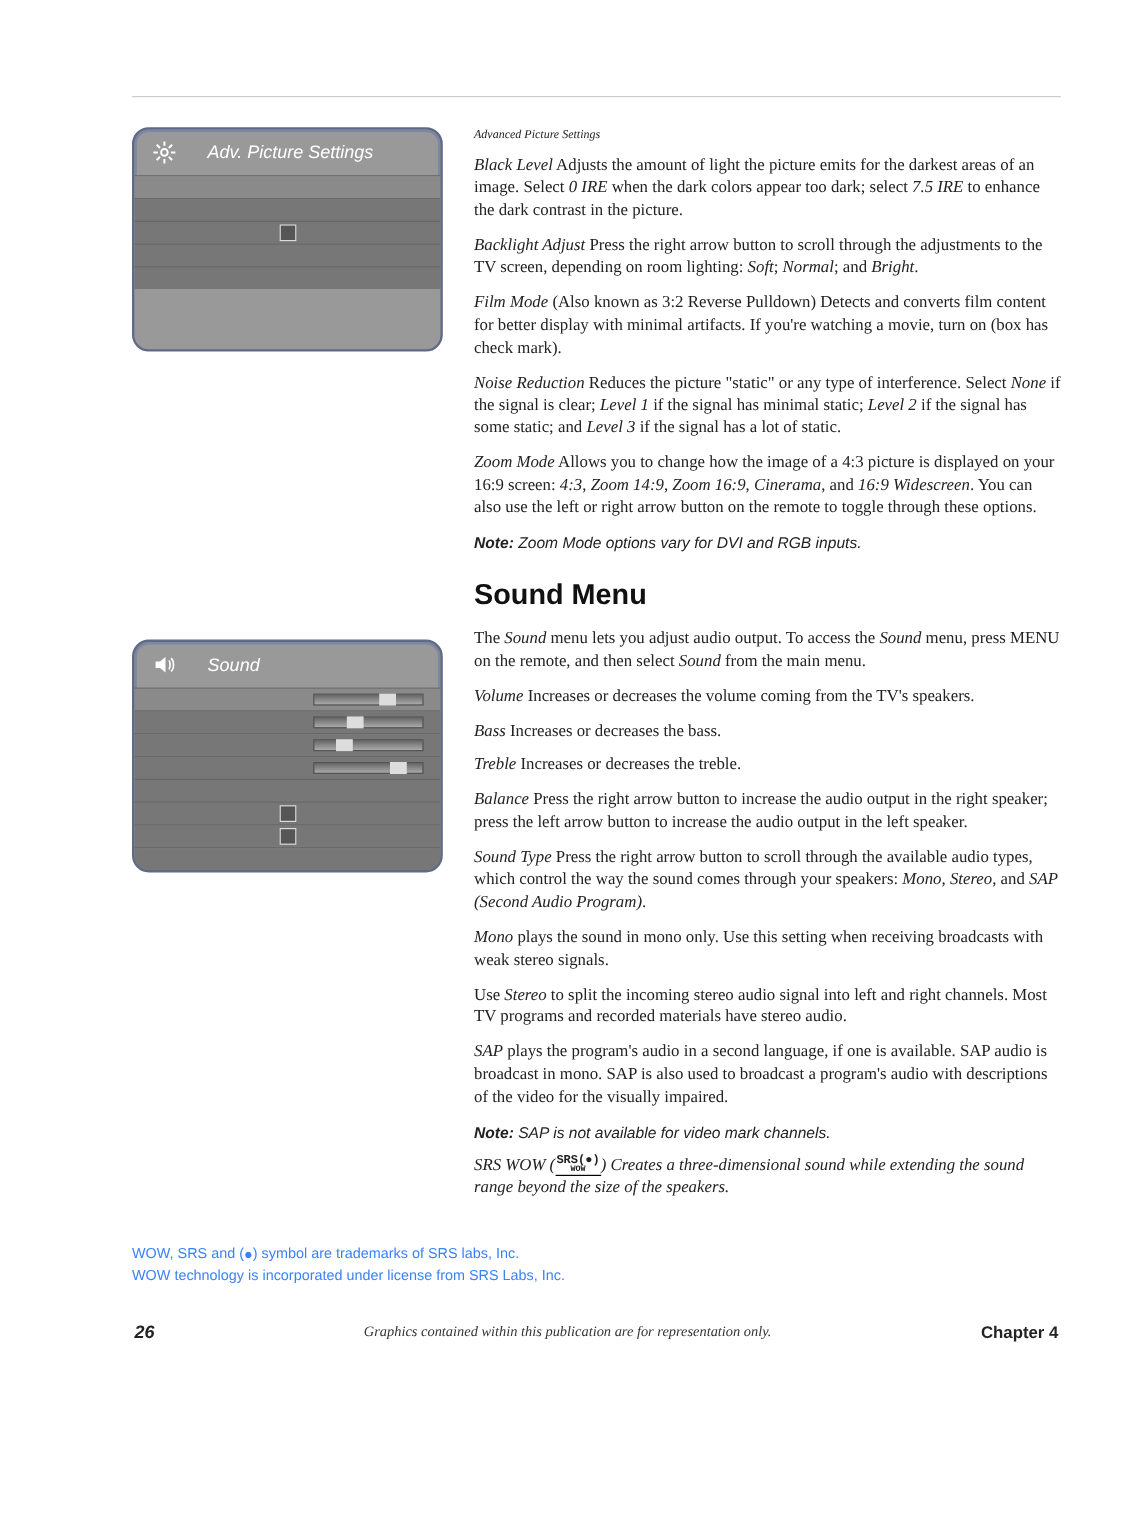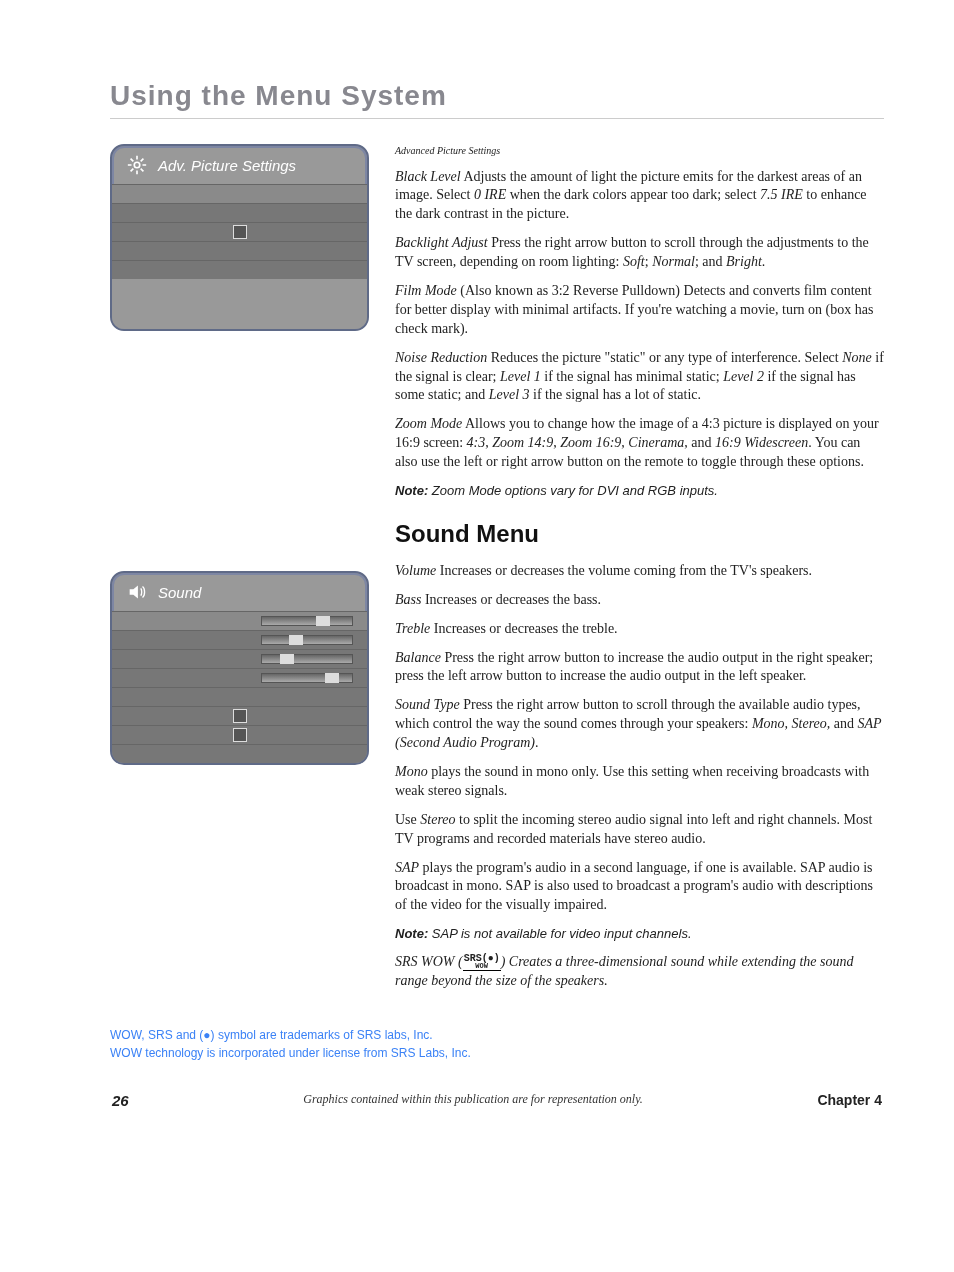--- a/index.html
+++ b/index.html
@@ -50,21 +50,21 @@
     border: 2px solid #5f6a87;
     border-radius: 14px;
     background: #999;
     overflow: hidden;
     margin-bottom: 40px;
     box-shadow: inset 0 0 0 2px #7d86a3;
   }
   .osd-header {
     display: flex;
     align-items: center;
-    gap: 10px;
+    gap: 25px;
     padding: 8px 14px;
     color: #fff;
     font-family: Arial, sans-serif;
     font-style: italic;
     font-size: 15px;
   }
   .osd-icon {
     width: 22px;
     height: 22px;
     display: inline-flex;
@@ -192,21 +192,20 @@
   .eye {
     display:inline-block;
     vertical-align:middle;
   }
 </style>
 </head>
 <body>
 
 <div class="page">
 
-  <h1 class="title">Using the Menu System</h1>
   <div class="rule"></div>
 
   <div class="columns">
     <div class="leftcol">
 
       <div class="osd">
         <div class="osd-header">
           <span class="osd-icon">
             <svg viewBox="0 0 24 24" width="22" height="22">
                 <g stroke="#fff" stroke-width="1.8" fill="none">
@@ -300,36 +299,39 @@
       <p class="indent">
         <span class="italic">Zoom Mode</span><span>   Allows you to change how the image of a 4:3 picture is displayed on your 16:9 screen: </span><span class="italic">4:3</span><span>, </span><span class="italic">Zoom 14:9</span><span>, </span><span class="italic">Zoom 16:9</span><span>, </span><span class="italic">Cinerama</span><span>, and </span><span class="italic">16:9 Widescreen</span><span>. You can also use the left or right arrow button on the remote to toggle through these options.</span>
       </p>
 
       <p class="note indent">
         <span class="note-label">Note:</span><span> Zoom Mode options vary for DVI and RGB inputs.</span>
       </p>
 
       <h2 class="section">Sound Menu</h2>
 
+      <p>
+        <span>The </span><span class="italic">Sound</span><span> menu lets you adjust audio output. To access the </span><span class="italic">Sound</span><span> menu, press MENU on the remote, and then select </span><span class="italic">Sound</span><span> from the main menu.</span>
+      </p>
 
       <p><span class="italic">Volume</span><span>   Increases or decreases the volume coming from the TV's speakers.</span></p>
       <p><span class="italic">Bass</span><span>  Increases or decreases the bass.</span></p>
       <p><span class="italic">Treble</span><span>  Increases or decreases the treble.</span></p>
       <p><span class="italic">Balance</span><span>  Press the right arrow button to increase the audio output in the right speaker; press the left arrow button to increase the audio output in the left speaker.</span></p>
 
       <p>
         <span class="italic">Sound Type</span><span>   Press the right arrow button to scroll through the available audio types, which control the way the sound comes through your speakers: </span><span class="italic">Mono, Stereo,</span><span> and </span><span class="italic">SAP (Second Audio Program)</span><span>.</span>
       </p>
 
       <p class="indent"><span class="italic">Mono</span><span> plays the sound in mono only. Use this setting when receiving broadcasts with weak stereo signals.</span></p>
       <p class="indent"><span>Use </span><span class="italic">Stereo</span><span> to split the incoming stereo audio signal into left and right channels. Most TV programs and recorded materials have stereo audio.</span></p>
       <p class="indent"><span class="italic">SAP</span><span> plays the program's audio in a second language, if one is available. SAP audio is broadcast in mono. SAP is also used to broadcast a program's audio with descriptions of the video for the visually impaired.</span></p>
 
       <p class="note indent">
-        <span class="note-label">Note:</span><span> SAP is not available for video input channels.</span>
+        <span class="note-label">Note:</span><span> SAP is not available for video mark channels.</span>
       </p>
 
       <p>
         <span class="italic">SRS WOW (</span><span class="srslogo">SRS(●)<span class="srssub">WOW</span></span><span class="italic">)   Creates a three-dimensional sound while extending the sound range beyond the size of the speakers.</span>
       </p>
 
     </div>
   </div>
 
   <div class="trademark">

